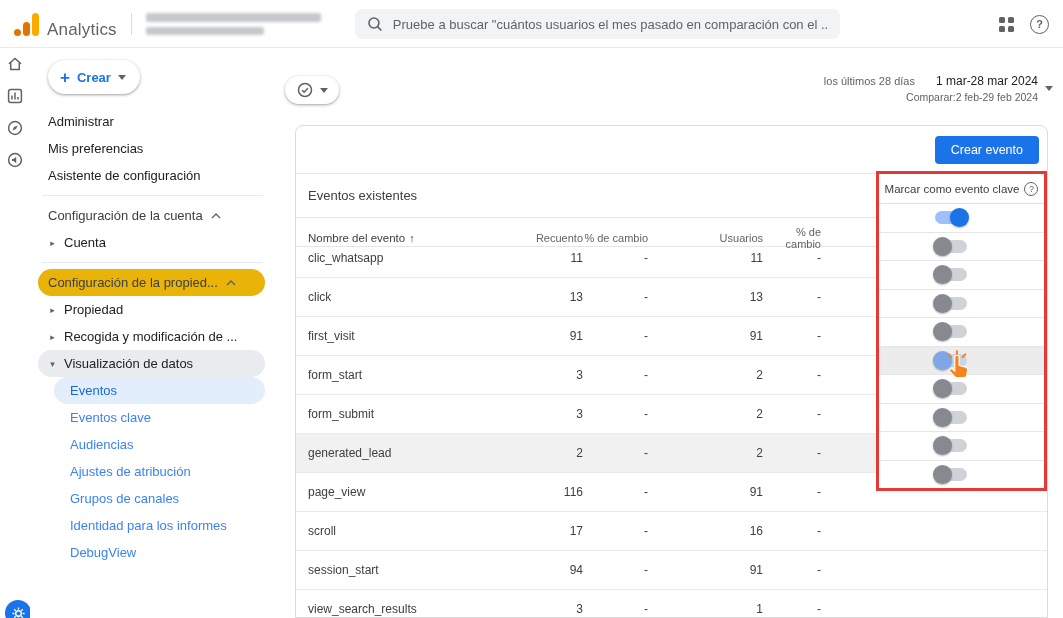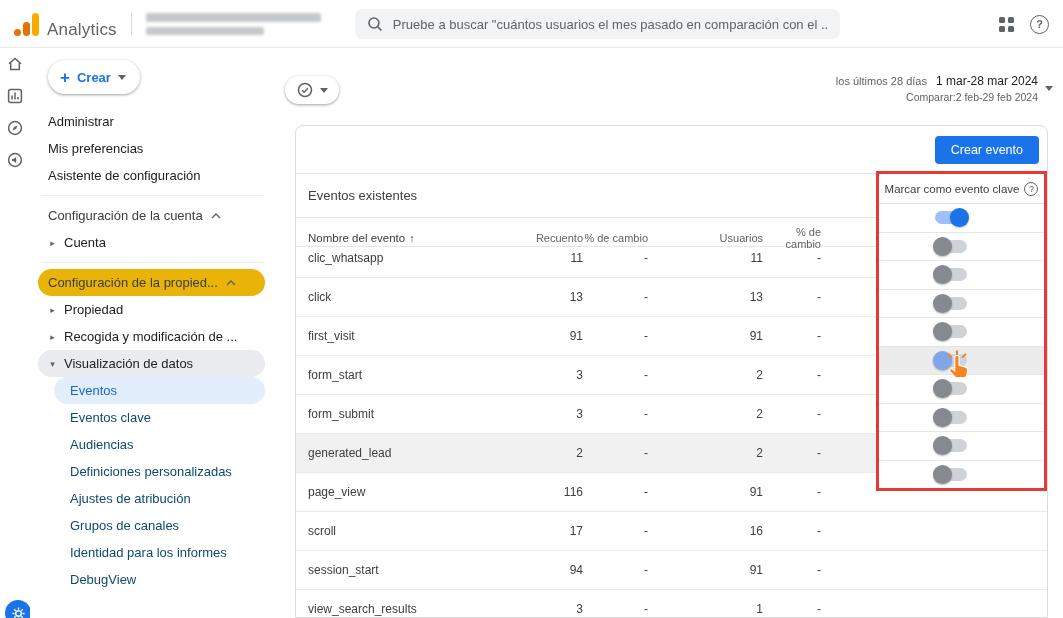--- a/index.html
+++ b/index.html
@@ -55,34 +55,34 @@
   .side-item { height:27px; display:flex; align-items:center; padding-left:18px; cursor:pointer; }
   .side-item.expandable { padding-left:10px; gap:7px; margin:0 10px 0 8px; border-radius:14px; }
   .side-item.open-pill { background:#e9ebee; }
   .tri { color:#5f6368; font-size:9px; width:9px; text-align:center; }
   .side-divider { height:1px; background:#e8eaed; margin:6px 12px; }
   .section-head { height:27px; margin:0 10px 0 8px; padding:0 10px; display:flex; align-items:center;
                   border-radius:14px; color:#3c4043; cursor:pointer; }
   .section-head.pill { background:#eab308;text-align:right; }
   .chev { margin-left:8px; flex:none; }
   .sub-item { height:27px; display:flex; align-items:center; padding-left:16px; margin:0 10px 0 24px;
-              border-radius:14px; cursor:pointer; color:#0c4a6e; }
+              border-radius:14px; cursor:pointer; color:#3b82f6; }
   .sub-item.selected { background:#e3eefd; color:#1a67d8; }
 
   
   .main { position:absolute; left:275px; top:48px; width:788px; height:570px; background:#fff; }
   .quality-pill { position:absolute; left:10px; top:28px; width:54px; height:28px; background:#fff;
                   border-radius:14px; display:flex; align-items:center; justify-content:center; gap:7px;
                   cursor:pointer;
                   box-shadow:0 1px 2px rgba(60,64,67,.3), 0 1px 3px 1px rgba(60,64,67,.15); }
   .date-picker { position:absolute; right:10px; top:26px; display:flex; align-items:center; gap:7px;
                  cursor:pointer; }
   .dp-lines { text-align:right; }
   .dp-l1 { font-size:12px; color:#202124; }
-  .dp-label { color:#5f6368; font-size:11px; margin-right:9px; }
+  .dp-label { color:#5f6368; font-size:11px; margin-right:21px; }
   .dp-l2 { font-size:10.5px; color:#5f6368; margin-top:3px; }
 
   .card { position:absolute; left:20px; top:77px; width:753px; height:493px; background:#fff;
           border:1px solid #dadce0; border-radius:8px 8px 0 0; overflow:hidden; }
   .card-actions { position:absolute; top:10px; right:8px; display:flex; gap:10px; }
   .blue-btn { height:28px; padding:0 16px; background:var(--accent); color:#fff; border:none;
               border-radius:4px; font-size:12.5px; font-family:inherit; cursor:pointer; }
   .title-band { position:absolute; top:47px; left:0; right:0; height:45px;
                 border-top:1px solid #e4e6e8; border-bottom:1px solid #e4e6e8;
                 display:flex; align-items:center; padding-left:12px; font-size:13px; color:#3c4043; }
@@ -235,21 +235,20 @@
       <span>Recogida y modificación de ...</span>
     </div>
     <div class="side-item expandable open-pill">
       <span class="tri">▾</span>
       <span>Visualización de datos</span>
     </div>
     <div class="sub-list">
         <div class="sub-item selected">Eventos</div>
         <div class="sub-item">Eventos clave</div>
         <div class="sub-item">Audiencias</div>
-        <div class="sub-item">Definiciones personalizadas</div>
         <div class="sub-item">Ajustes de atribución</div>
         <div class="sub-item">Grupos de canales</div>
         <div class="sub-item">Identidad para los informes</div>
         <div class="sub-item">DebugView</div>
       </div>
   </aside>
 
   <main class="main">
 
     <div class="quality-pill">

